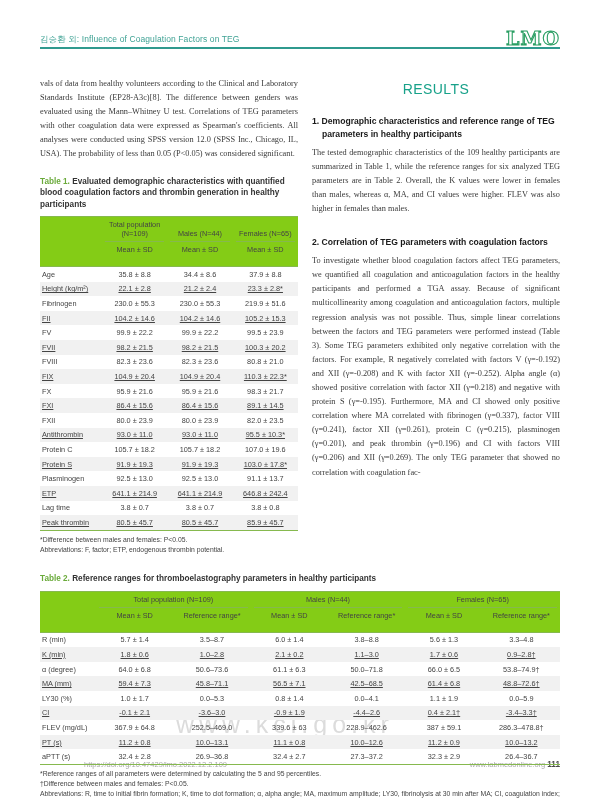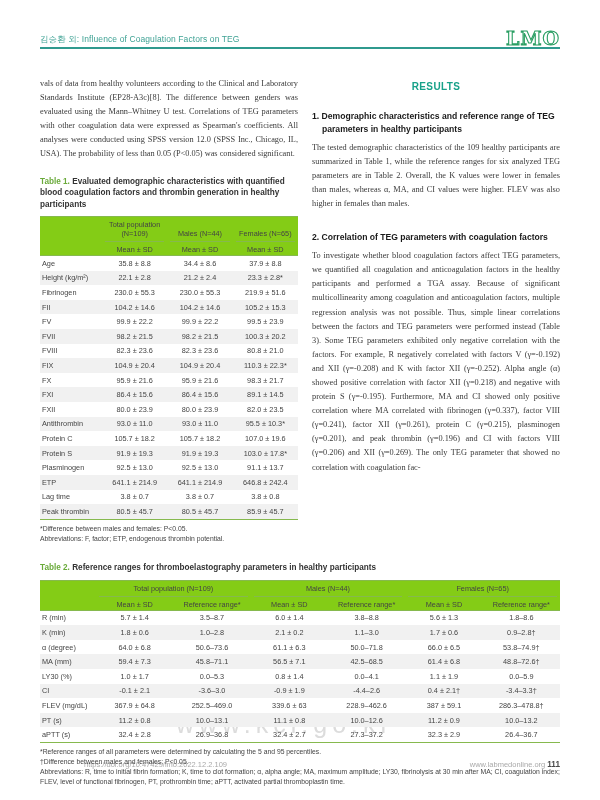--- a/index.html
+++ b/index.html
@@ -19,40 +19,40 @@
                letter-spacing:1px; }
 
   
   .cols { display:flex; gap:14px; margin-top:28px; }
   .col-l { width:258px; flex:none; }
   .col-r { width:248px; flex:none; }
 
   .body-text { font-family:"Liberation Serif", serif; font-size:8.3px;
                line-height:1.7; text-align:justify; color:#3a3a3a; }
 
-  .results-h { text-align:center; color:#17a189; font-weight:bold; font-size:10px;
+  .results-h { text-align:center; color:#17a189; font-weight:normal; font-size:14px;
                letter-spacing:0.4px; margin:4px 0 18px 0; }
   .sec-h { font-weight:bold; font-size:8.6px; line-height:1.5; color:#1a1a1a;
            padding-left:10px; text-indent:-10px; margin:0 0 5px 0; }
   .sec-h.second { margin-top:20px; white-space:nowrap; }
 
   
   .tbl-caption { font-weight:bold; font-size:8.2px; line-height:1.4; color:#333; }
   .tbl-caption .green { color:#6aaa3a; }
   table { width:100%; border-collapse:collapse; table-layout:fixed;
           font-size:7.3px; color:#444; border-top:1px solid #86b94e;
           border-bottom:1px solid #86b94e; }
   thead { background:#84cc16; }
   thead th { font-weight:normal; text-align:center; vertical-align:bottom; }
   tr.ghead th { padding:3px 3px 0 3px; }
   tr.ghead th .gline { display:block; border-bottom:1px solid #86b94e; padding-bottom:3px; }
-  tr.shead th { padding:3px 1px 1px 1px; border-bottom:1px solid #86b94e; }
+  tr.shead th { padding:3px 1px 12px 1px; border-bottom:1px solid #86b94e; }
   tbody td { padding:2.8px 2px; text-align:center; }
   tbody td.lbl { text-align:left; padding-left:2px; }
-  tbody tr.alt { background:#f1f1f1; }
+  tbody tr.alt { background:#f1f1f1;text-decoration:underline; }
 
   .t1-wrap { margin-top:14px; }
   .t1-wrap table { margin-top:6px; }
 
   .fn { font-size:6.8px; line-height:1.5; color:#444; margin-top:4px; }
 
   
   .t2-wrap { margin-top:18px; }
   .t2-wrap table { margin-top:6px; }
 
@@ -281,21 +281,21 @@
         </tr>
       </thead>
       <tbody>
           <tr>
             <td class="lbl">R (min)</td>
             <td>5.7 ± 1.4</td>
             <td>3.5–8.7</td>
             <td>6.0 ± 1.4</td>
             <td>3.8–8.8</td>
             <td>5.6 ± 1.3</td>
-            <td>1.8–8.6</td>
+            <td>3.3–4.8</td>
           </tr>
           <tr class="alt">
             <td class="lbl">K (min)</td>
             <td>1.8 ± 0.6</td>
             <td>1.0–2.8</td>
             <td>2.1 ± 0.2</td>
             <td>1.1–3.0</td>
             <td>1.7 ± 0.6</td>
             <td>0.9–2.8†</td>
           </tr>

